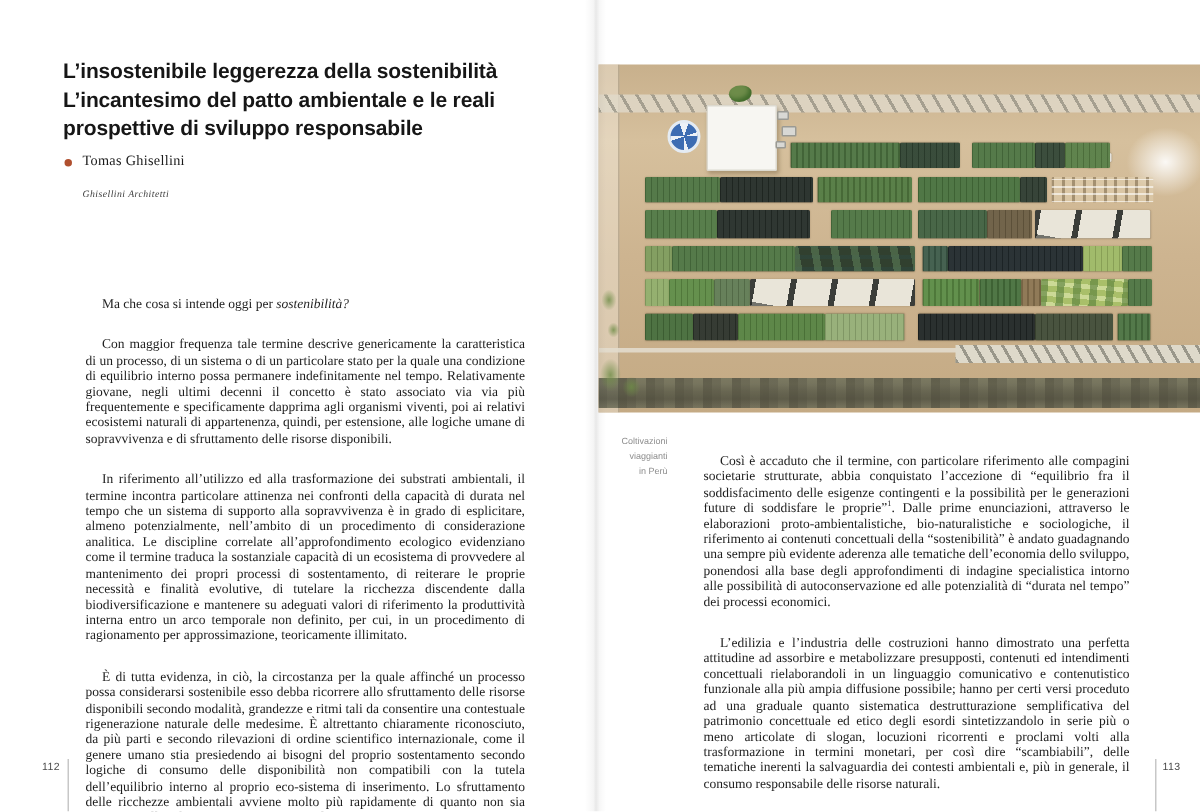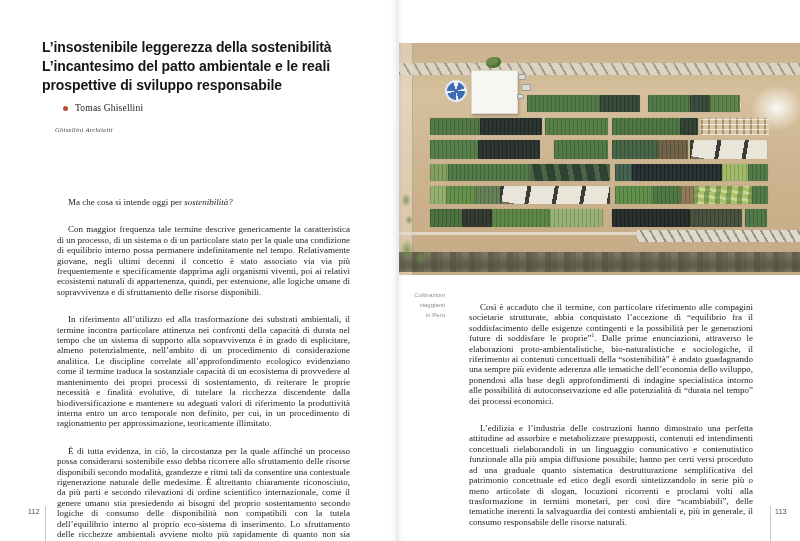--- a/index.html
+++ b/index.html
@@ -14,21 +14,21 @@
     background:linear-gradient(90deg,rgba(0,0,0,0) 0%,rgba(0,0,0,.04) 40%,rgba(0,0,0,.09) 52%,rgba(0,0,0,.03) 70%,rgba(0,0,0,0) 100%);
     pointer-events:none;z-index:5;
   }
   
   .title{
     position:absolute;left:42px;top:38px;width:334px;
     font-family:"Liberation Sans",sans-serif;font-weight:bold;
     font-size:14px;line-height:19px;color:#161616;
     letter-spacing:-0.1px;white-space:pre-line;
   }
-  .author-row{position:absolute;left:43px;top:103px;display:flex;align-items:center;gap:7px;margin-left:20px;}
+  .author-row{position:absolute;left:43px;top:103px;display:flex;align-items:center;gap:7px;}
   .bullet{width:5px;height:5px;border-radius:50%;flex:0 0 auto;}
   .author-name{font-size:9.5px;color:#1b1b1b;letter-spacing:.2px;}
   .affil{position:absolute;left:55px;top:126px;font-size:6.5px;font-style:italic;color:#3c3c3c;letter-spacing:.3px;}
   .body-col{
     position:absolute;text-align:justify;font-size:9px;line-height:10.4px;
     color:#1e1e1e;hyphens:auto;-webkit-hyphens:auto;
   }
   .body-col p{margin:17px;text-indent:11px;}
   #left-body{left:40px;top:180px;width:327px;}
   #right-body{left:452px;top:285px;width:318px;}

